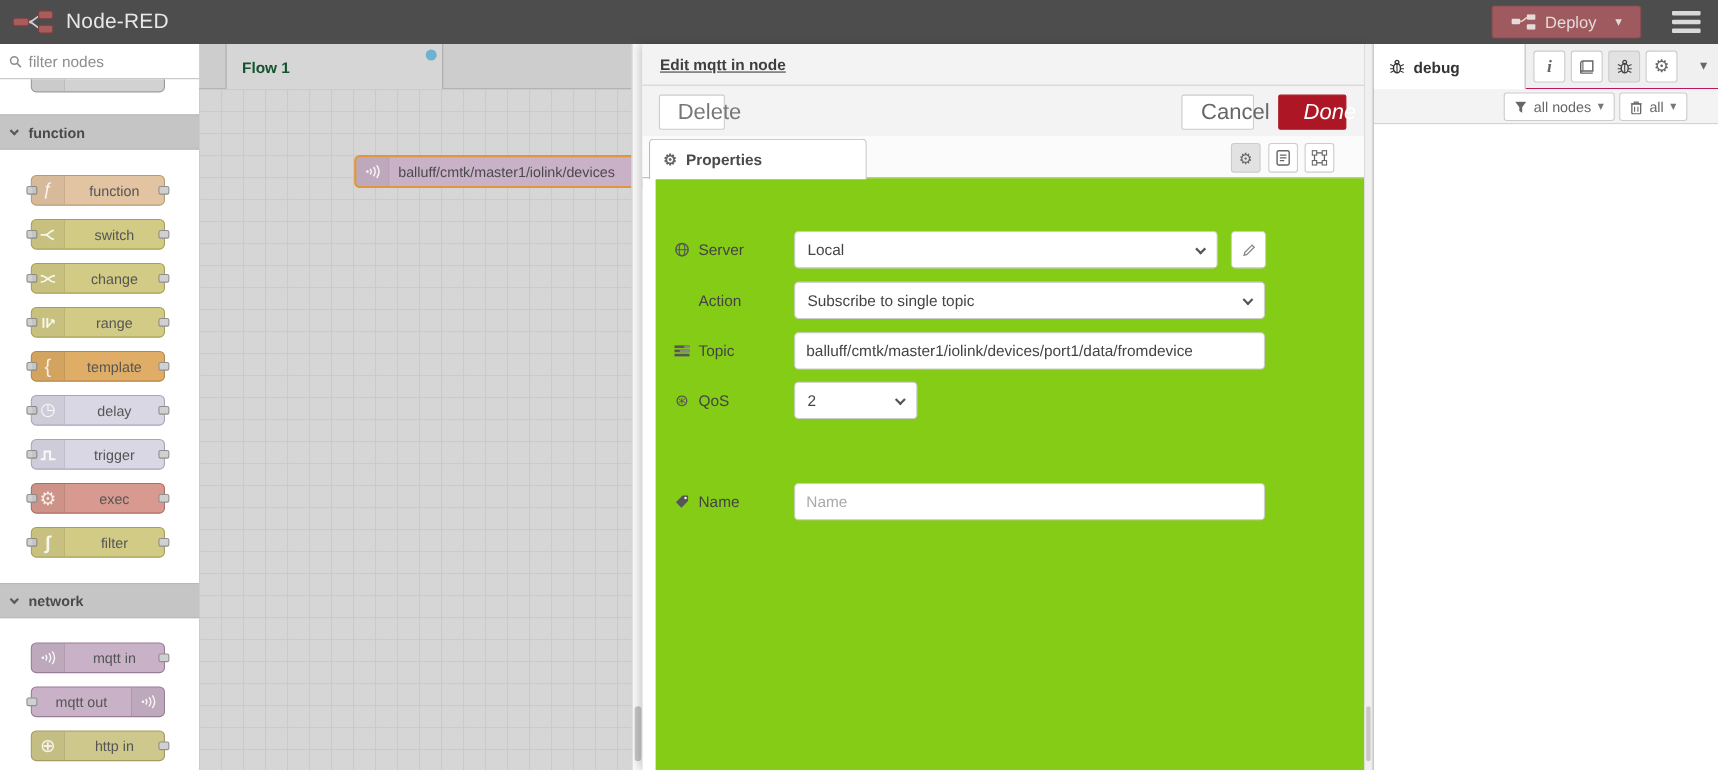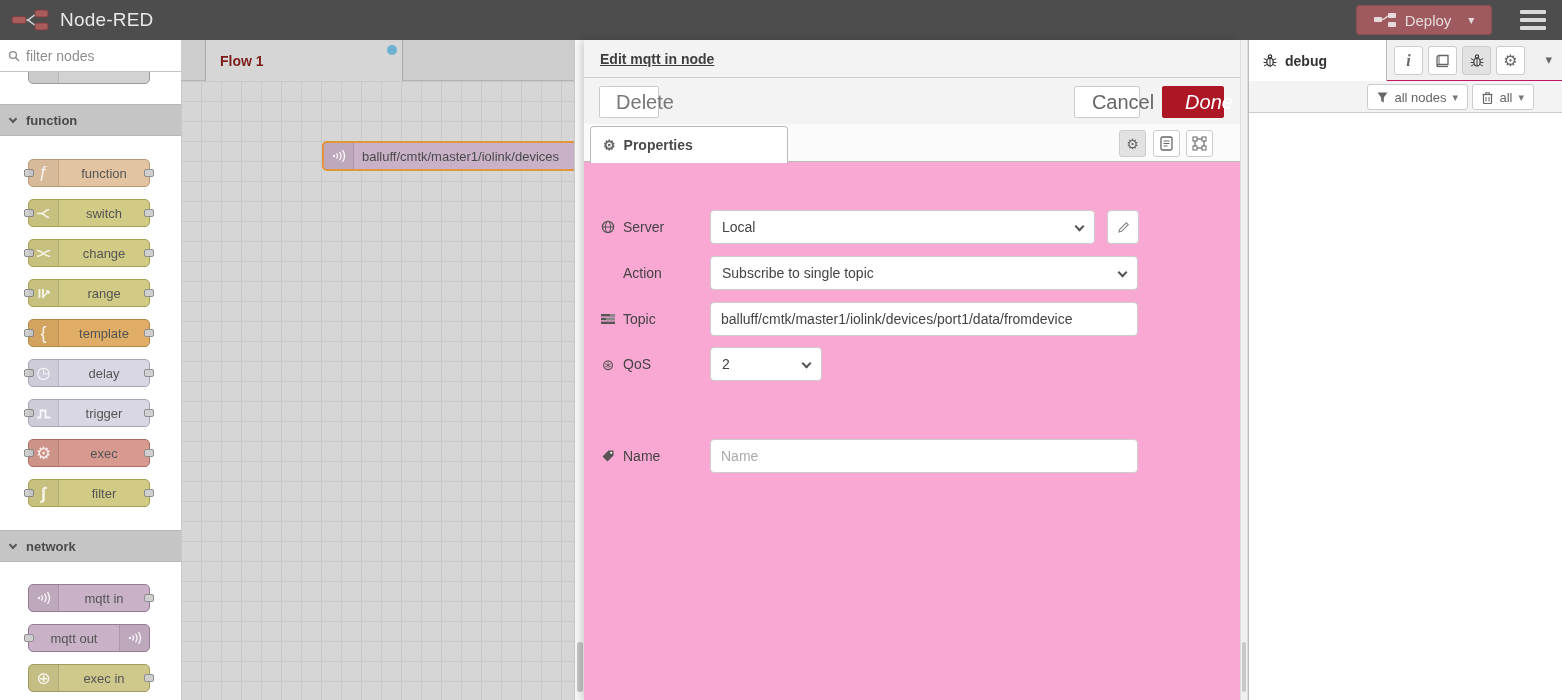--- a/index.html
+++ b/index.html
@@ -32,21 +32,21 @@
   .c-templ { background:#dfad66; border-color:#b58647; }
   .c-lav { background:#d9d7e4; border-color:#a7a5b8; }
   .c-exec { background:#d89a90; border-color:#ab6d63; }
   .c-mqtt { background:#c9b2c7; border-color:#987b96; }
   .c-http { background:#cfc88c; border-color:#a29c5e; }
   .c-part { background:#d2d2d2; border-color:#9a9a9a; }
   .c-part .picon { background:rgba(0,0,0,0.03); }
 
   
   .tabbar { position:absolute; left:181px; top:40px; width:393px; height:41px; background:#cdcdcd; border-bottom:1px solid #b3b3b3; }
-  .flow-tab { position:absolute; left:24px; top:0; width:198px; height:41px; background:#d6d6d6; border-left:1px solid #a9a9a9; border-right:1px solid #a9a9a9; display:flex; align-items:center; padding-left:14px; color:#7f1d1d; font-weight:bold; font-size:14px; }
+  .flow-tab { position:absolute; left:24px; top:0; width:198px; height:41px; background:#d6d6d6; border-left:1px solid #a9a9a9; border-right:1px solid #a9a9a9; display:flex; align-items:center; padding-left:14px; color:#14532d; font-weight:bold; font-size:14px; }
   .flow-dot { position:absolute; right:5px; top:5px; width:10px; height:10px; border-radius:50%; background:#6fb1d0; }
   .canvas { position:absolute; left:181px; top:81px; width:393px; height:619px; background-color:#d6d6d6;
     background-image:linear-gradient(#c9c9c9 1px, transparent 1px), linear-gradient(90deg,#c9c9c9 1px, transparent 1px); background-size:20px 20px; }
   .canvas-node { position:absolute; left:141px; top:60px; width:300px; height:30px; background:#c9b2c7; border:2px solid #e2953a; border-radius:5px; color:#4a4a4a; font-size:13px; }
   .canvas-node .picon { width:30px; border-radius:3px 0 0 3px; }
   .canvas-node .nlabel { position:absolute; left:38px; top:0; bottom:0; display:flex; align-items:center; white-space:nowrap; overflow:hidden; }
   .vstrip { position:absolute; top:40px; height:660px; background:#fafafa; }
   .strip-thumb { position:absolute; left:2px; width:6px; height:50px; background:#c6c6c6; border-radius:3px; }
 
   
@@ -56,21 +56,21 @@
   .btn { position:absolute; top:8px; height:32px; border:1px solid #ccc; border-radius:2px; background:#fff; color:#777; display:flex; align-items:center; justify-content:center; font-size:20px; cursor:pointer;padding-left:32px; }
   .btn-delete { left:15px; width:60px; }
   .btn-cancel { right:100px; width:66px; color:#666; }
   .btn-done { right:16px; width:62px; background:#AD1625; border-color:#AD1625; color:#fff;font-style:italic; }
   .tray-tabrow { position:absolute; left:0; top:84px; width:100%; height:38px; background:#fbfbfb; border-bottom:1px solid #bbb; }
   .props-tab { position:absolute; left:6px; top:2px; width:198px; height:37px; background:#fff; border:1px solid #bbb; border-bottom:none; border-radius:4px 4px 0 0; display:flex; align-items:center; gap:8px; padding-left:12px; font-weight:bold; color:#4a4a4a; z-index:2; }
   .mini-btn { position:absolute; top:6px; width:27px; height:27px; border:1px solid #ccc; border-radius:3px; background:#fff; display:flex; align-items:center; justify-content:center; color:#666; cursor:pointer; }
   .mini-gear { right:94px; background:#e2e2e2; }
   .mini-doc { right:60px; }
   .mini-frame { right:27px; }
-  .tray-form { position:absolute; left:0; top:122px; width:100%; bottom:0; background:#f9a8d4; }
+  .tray-form { position:absolute; left:12px; top:122px; width:100%; bottom:0; background:#84cc16; }
   .frow { position:absolute; left:16px; height:34px; display:flex; align-items:center; }
   .flabel { width:110px; display:flex; align-items:center; gap:7px; color:#444; font-size:14px; }
   .ficon { display:inline-flex; width:16px; justify-content:center; color:#555; }
   .finput, .fselect { height:34px; border:1px solid #ccc; border-radius:4px; background:#fff; font-size:14px; color:#444; }
   .fselect { position:relative; display:flex; align-items:center; padding:0 26px 0 11px; cursor:pointer; }
   .finput { padding:0 10px; font-family:"Liberation Sans", sans-serif; }
   .finput::placeholder { color:#aaa; }
   .chev { position:absolute; right:11px; top:12px; width:7px; height:7px; border-right:2px solid #555; border-bottom:2px solid #555; transform:rotate(45deg); }
   .edit-pencil { position:absolute; width:32px; height:34px; border:1px solid #ccc; border-radius:4px; background:#fff; display:flex; align-items:center; justify-content:center; cursor:pointer; }
 
@@ -256,21 +256,21 @@
           <svg width="16" height="16" viewBox="0 0 16 16">
               <circle cx="3" cy="8" r="1.2" fill="rgba(255,255,255,0.9)"></circle>
               <path d="M5.5 5.5 a4 4 0 0 1 0 5 M8.5 3.8 a7 7 0 0 1 0 8.4 M11.5 2.2 a10 10 0 0 1 0 11.6" stroke="rgba(255,255,255,0.9)" stroke-width="1.3" fill="none"></path>
             </svg>
         </span>
         <span class="plabel">mqtt out</span>
       </div>
 
       <div class="pnode c-http" style="top:592px">
         <span class="picon glyph" style="font-size:17px">⊕</span>
-        <span class="plabel">exec in</span>
+        <span class="plabel">http in</span>
         <span class="pport r"></span>
       </div>
 
     </div>
   </div>
 
   <div class="tabbar">
     <div class="flow-tab">
       <span>Flow 1</span>
       <span class="flow-dot"></span>

